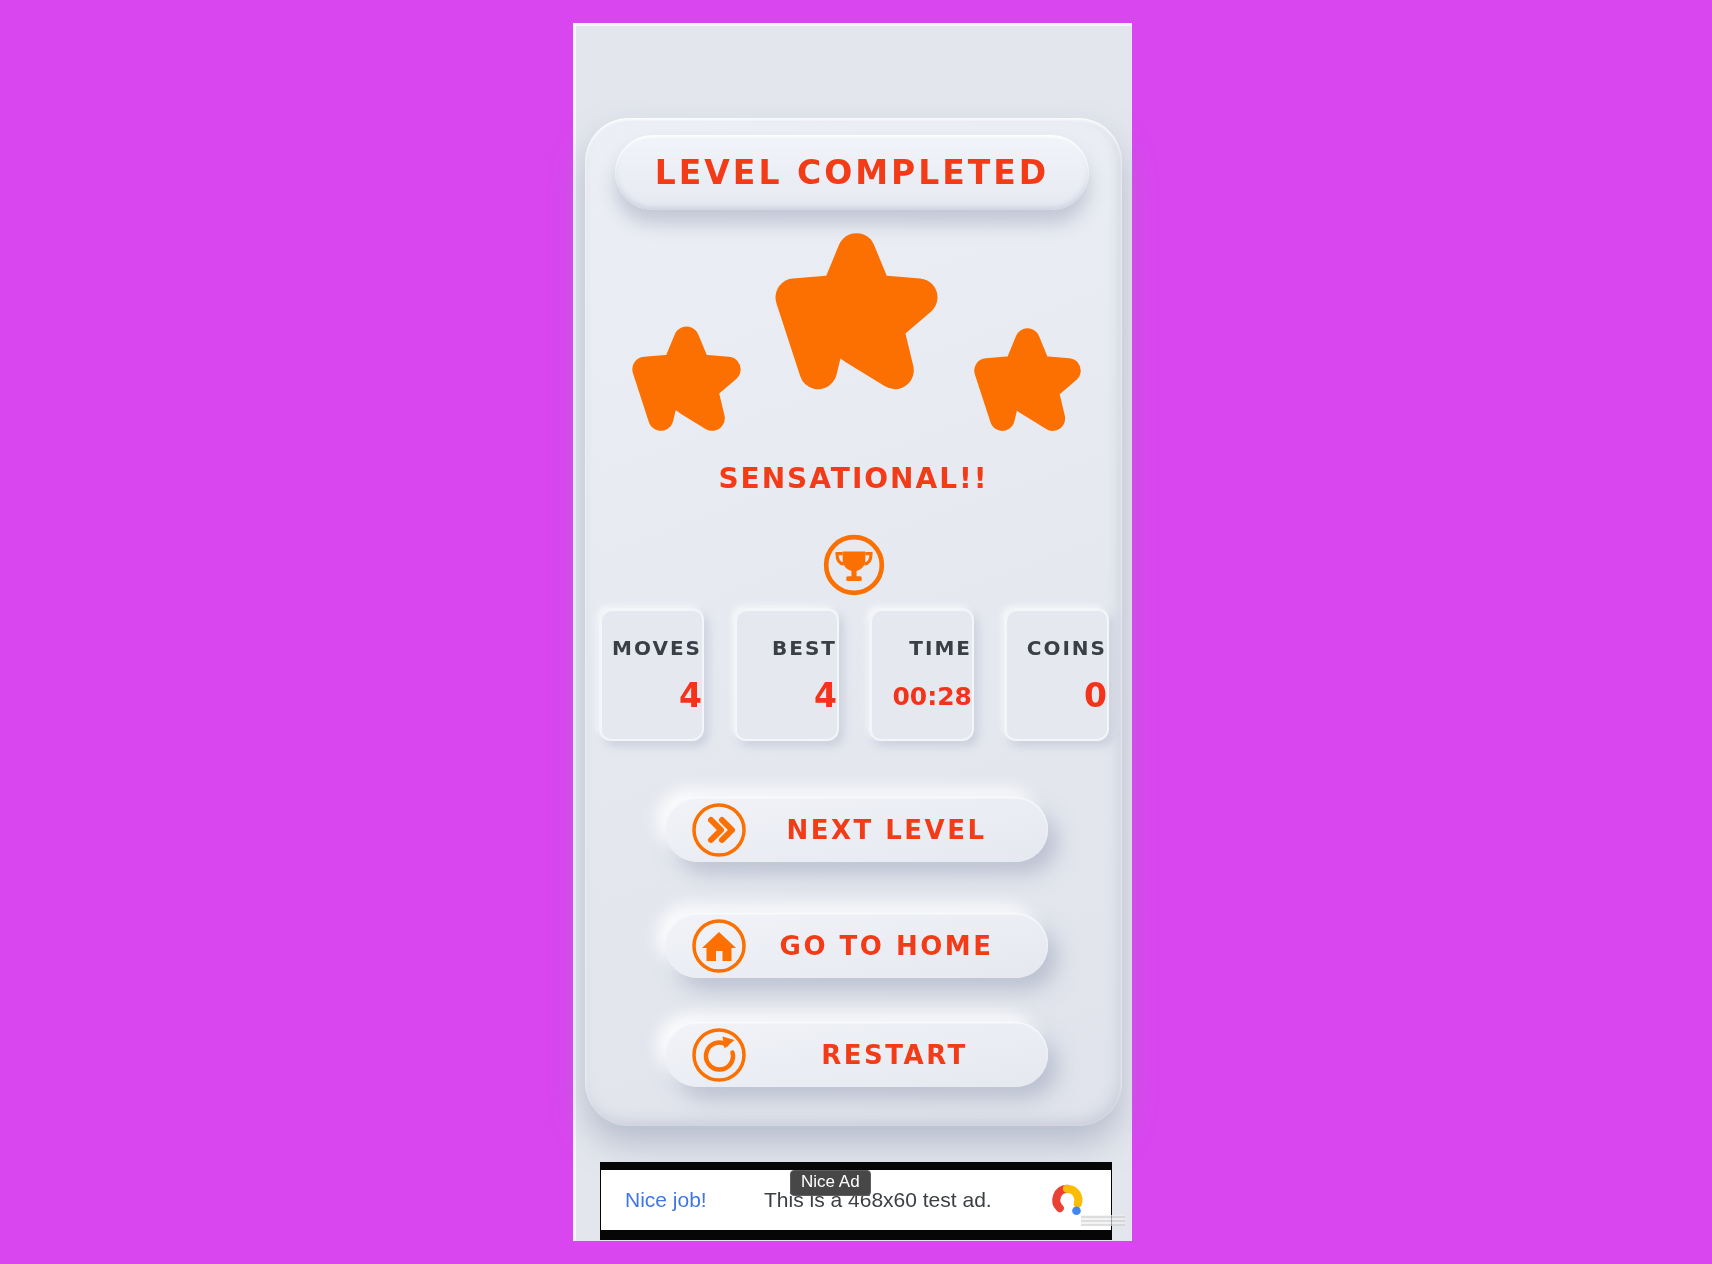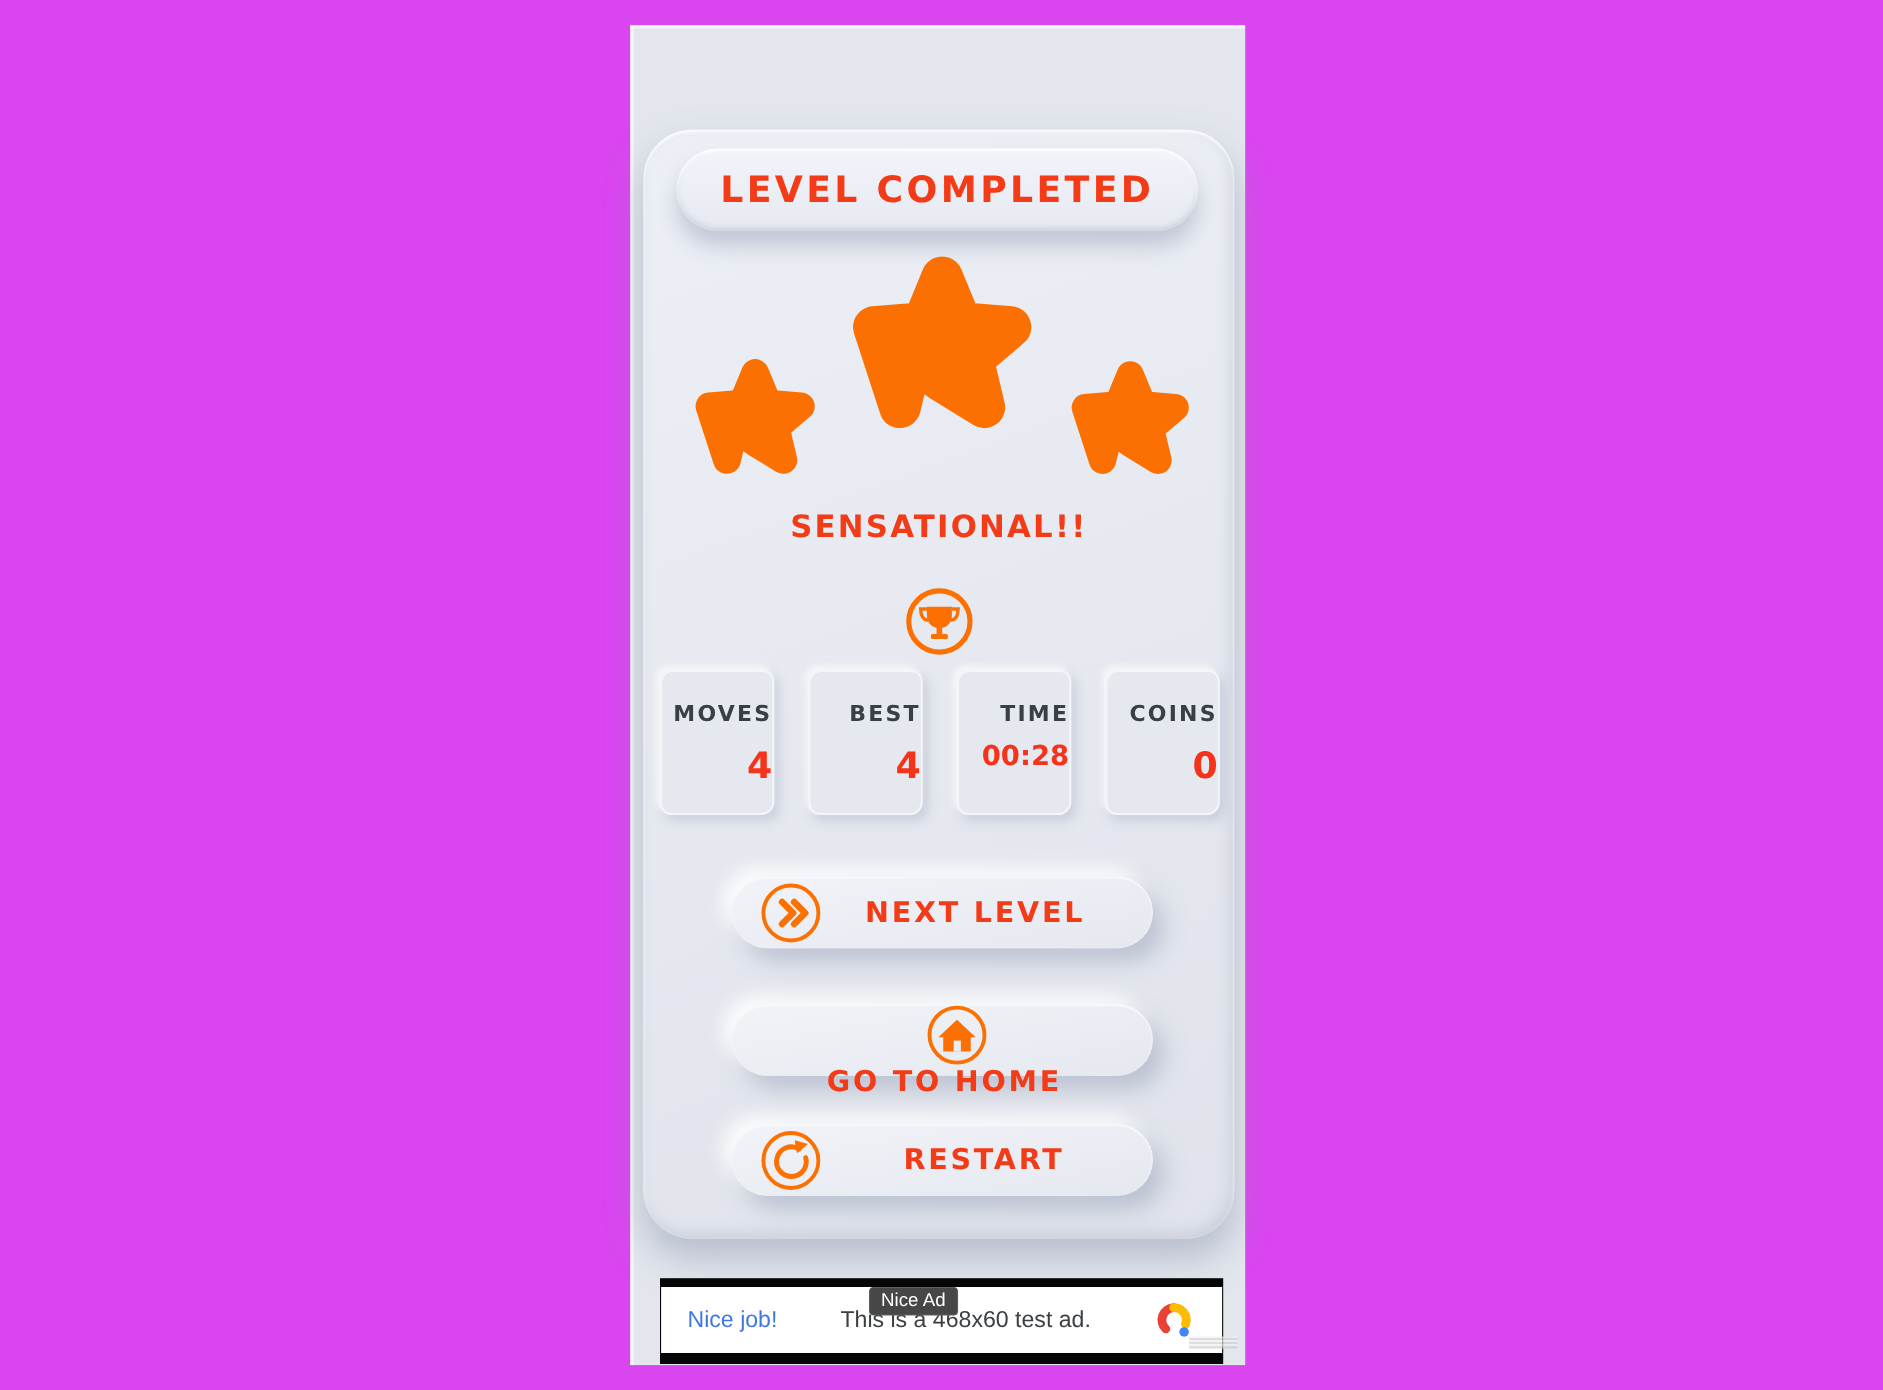--- a/index.html
+++ b/index.html
@@ -25,27 +25,27 @@
   .stats-row{position:absolute;left:0;top:490px;width:100%;height:133px;}
   .stat-box{position:absolute;top:0;width:105px;height:133px;border-radius:12px;
          background:#E5E8EF;border:2px solid rgba(255,255,255,.55);box-sizing:border-box;
          box-shadow:4px 5px 10px rgba(158,166,188,.38), -2px -2px 6px rgba(255,255,255,.8),
                     inset 1px 1px 0 rgba(255,255,255,.6);
          display:flex;flex-direction:column;align-items:flex-end;}
   .stat-box:nth-child(1){left:14px;} .stat-box:nth-child(2){left:149px;}
   .stat-box:nth-child(3){left:284px;} .stat-box:nth-child(4){left:419px;}
   .stat-label{margin-top:26px;font-size:20px;font-weight:800;letter-spacing:2px;color:#3A3F47;}
   .stat-value{margin-top:16px;font-size:33px;font-weight:800;color:#F5331B;}
-  .stat-box:nth-child(3) .stat-value{font-size:25px;margin-top:12px;}
+  .stat-box:nth-child(3) .stat-value{font-size:25px;margin-top:22px;}
   .btn{position:absolute;left:80px;width:383px;height:65px;border-radius:33px;border:none;
          background:linear-gradient(170deg,#F1F3F8,#E5E8EF);cursor:pointer;
          box-shadow:10px 12px 20px rgba(150,160,184,.5), -8px -8px 16px rgba(255,255,255,.95),
                     inset 0 1px 2px #fff;
          display:flex;align-items:center;padding:0 0 0 26px;box-sizing:border-box;}
-  .btn-next{top:679px;} .btn-home{top:795px;flex-direction:column;} .btn-restart{top:904px;gap:16px;}
+  .btn-next{top:679px;} .btn-home{top:795px;} .btn-restart{top:904px;gap:16px;}
   .btn-icon{width:56px;height:56px;flex:0 0 56px;}
   .btn-label{flex:1;text-align:center;padding-right:22px;
          font-family:"DejaVu Sans",sans-serif;font-size:26px;font-weight:800;
          letter-spacing:2.5px;color:#F43B17;}
   .ad-banner{position:absolute;left:27px;top:1139px;width:512px;height:78px;background:#060606;}
   .ad-white{position:absolute;left:1px;right:1px;top:8px;bottom:10px;background:#FFFFFF;
          display:flex;align-items:center;font-family:"Liberation Sans",sans-serif;}
   .ad-headline{margin-left:24px;font-size:21px;color:#4077E4;}
   .ad-body{flex:1;text-align:center;font-size:21px;color:#3C4043;}
   .ad-logo{margin-right:26px;width:36px;height:36px;}

